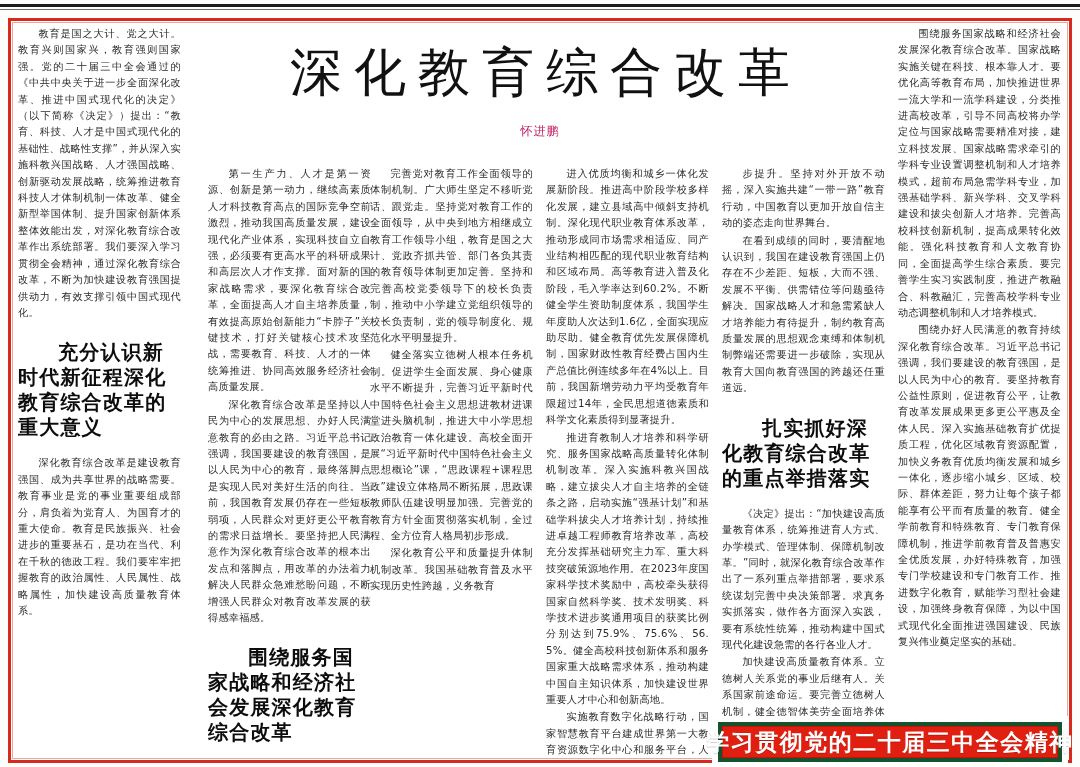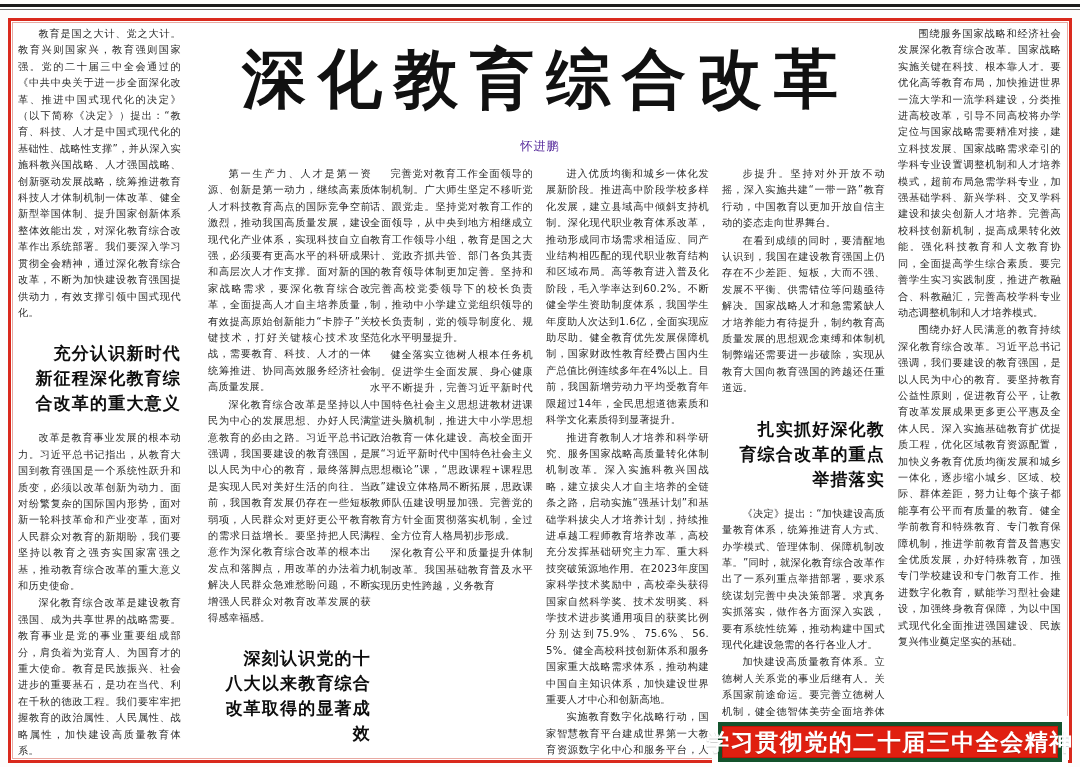--- a/index.html
+++ b/index.html
@@ -51,32 +51,32 @@
 
   
   .masthead {
     position: absolute;
     left: 190px; top: 42px;
     width: 700px;
     text-align: center;
   }
   .headline {
     font-family: "DejaVu Sans", "Liberation Sans", sans-serif;
-    font-weight: 700;
-    font-size: 64px;
+    font-weight: 400;
+    font-size: 52px;
     letter-spacing: 12px;
     color: #111111;
     line-height: 1.18;
     white-space: nowrap;
     text-indent: 12px;
   }
   .byline {
     margin-top: 20px;
     font-size: 12px;
-    color: #4c1d95;
+    color: #be185d;
     letter-spacing: 1px;
   }
 
   
   .cols {
     position: absolute;
     left: 18px; top: 26px;
     width: 1044px;
     height: 730px;
   }
@@ -106,30 +106,29 @@
     text-align: justify;
     text-align-last: left;
     text-indent: 2em;
     margin-bottom: 1px;
     word-break: break-all;
     letter-spacing: 0.2px;
   }
 
   
   .subhead {
-    font-family: Liberation Sans, sans-serif;
+    font-family: Liberation Mono, monospace;
     font-weight: 700;
-    font-size: 17px;
+    font-size: 20px;
     line-height: 25px;
     color: #0d0d0d;
     text-indent: 2em;
     margin: 20px 0 14px 0;
     letter-spacing: 1.2px;
     word-break: break-all;
-    text-align: right;
   }
 
   
   .banner {
     position: absolute;
     left: 718px; top: 722px;
     width: 344px; height: 40px;
     background: #e01f10;
     border: 4px solid #14532d;
     display: flex;
@@ -164,30 +163,29 @@
   <div class="top-rule-2"></div>
 
   <div class="red-frame"></div>
   <div class="red-frame-inner"></div>
 
   <div class="cols">
 
     <div class="col c1">
       <div class="p">教育是国之大计、党之大计。教育兴则国家兴，教育强则国家强。党的二十届三中全会通过的《中共中央关于进一步全面深化改革、推进中国式现代化的决定》（以下简称《决定》）提出：“教育、科技、人才是中国式现代化的基础性、战略性支撑”，并从深入实施科教兴国战略、人才强国战略、创新驱动发展战略，统筹推进教育科技人才体制机制一体改革、健全新型举国体制、提升国家创新体系整体效能出发，对深化教育综合改革作出系统部署。我们要深入学习贯彻全会精神，通过深化教育综合改革，不断为加快建设教育强国提供动力，有效支撑引领中国式现代化。</div>
       <div class="subhead">充分认识新时代新征程深化教育综合改革的重大意义</div>
-      <div class="p">改革是教育事业发展的根本动力。习近平总书记指出，从教育大国到教育强国是一个系统性跃升和质变，必须以改革创新为动力。面对纷繁复杂的国际国内形势，面对新一轮科技革命和产业变革，面对人民群众对教育的新期盼，我们要坚持以教育之强夯实国家富强之基，推动教育综合改革的重大意义和历史使命。</div>
       <div class="p">深化教育综合改革是建设教育强国、成为共享世界的战略需要。教育事业是党的事业重要组成部分，肩负着为党育人、为国育才的重大使命。教育是民族振兴、社会进步的重要基石，是功在当代、利在千秋的德政工程。我们要牢牢把握教育的政治属性、人民属性、战略属性，加快建设高质量教育体系。</div>
 
     </div>
 
     <div class="col c2">
       <div class="masthead-gap"></div>
       <div class="p">第一生产力、人才是第一资源、创新是第一动力，继续高素质人才科技教育高点的国际竞争空前激烈，推动我国高质量发展，建设现代化产业体系，实现科技自立自强，必须要有更高水平的科研成果和高层次人才作支撑。面对新的国家战略需求，要深化教育综合改革，全面提高人才自主培养质量，有效提高原始创新能力“卡脖子”关键技术，打好关键核心技术攻坚战，需要教育、科技、人才的一体统筹推进、协同高效服务经济社会高质量发展。</div>
       <div class="p">深化教育综合改革是坚持以人民为中心的发展思想、办好人民满意教育的必由之路。习近平总书记强调，我国要建设的教育强国，是以人民为中心的教育，最终落脚点是实现人民对美好生活的向往。当前，我国教育发展仍存在一些短板弱项，人民群众对更好更公平教育的需求日益增长。要坚持把人民满意作为深化教育综合改革的根本出发点和落脚点，用改革的办法着力解决人民群众急难愁盼问题，不断增强人民群众对教育改革发展的获得感幸福感。</div>
-      <div class="subhead">深刻认识党的十八大以来教育综合改革取得的显著成效</div>
+      <div class="subhead">围绕服务国家战略和经济社会发展深化教育综合改革</div>
       <div class="p">党的十八大以来，以习近平同志为核心的党中央把教育摆在优先发展的战略位置，对深化教育综合改革作出一系列重大部署，中国特色社会主义教育制度体系主体框架基本确立，教育现代化发展总体水平跨入世界中上国行列，教育事业取得历史性成就、发生格局性变化。</div>
     </div>
 
     <div class="col c3">
       <div class="masthead-gap"></div>
       <div class="p">完善党对教育工作全面领导的体制机制。广大师生坚定不移听党话、跟党走。坚持党对教育工作的全面领导，从中央到地方相继成立教育工作领导小组，教育是国之大计、党政齐抓共管、部门各负其责的教育领导体制更加定善。坚持和完善高校党委领导下的校长负责制，推动中小学建立党组织领导的校长负责制，党的领导制度化、规范化水平明显提升。</div>
       <div class="p">健全落实立德树人根本任务机制。促进学生全面发展、身心健康水平不断提升，完善习近平新时代中国特色社会主义思想进教材进课堂进头脑机制，推进大中小学思想政治教育一体化建设。高校全面开展“习近平新时代中国特色社会主义思想概论”课，“思政课程+课程思政”建设立体格局不断拓展，思政课教师队伍建设明显加强。完善党的教育方针全面贯彻落实机制，全过程、全方位育人格局初步形成。</div>
       <div class="p">深化教育公平和质量提升体制机制改革。我国基础教育普及水平实现历史性跨越，义务教育</div>
     </div>
 

